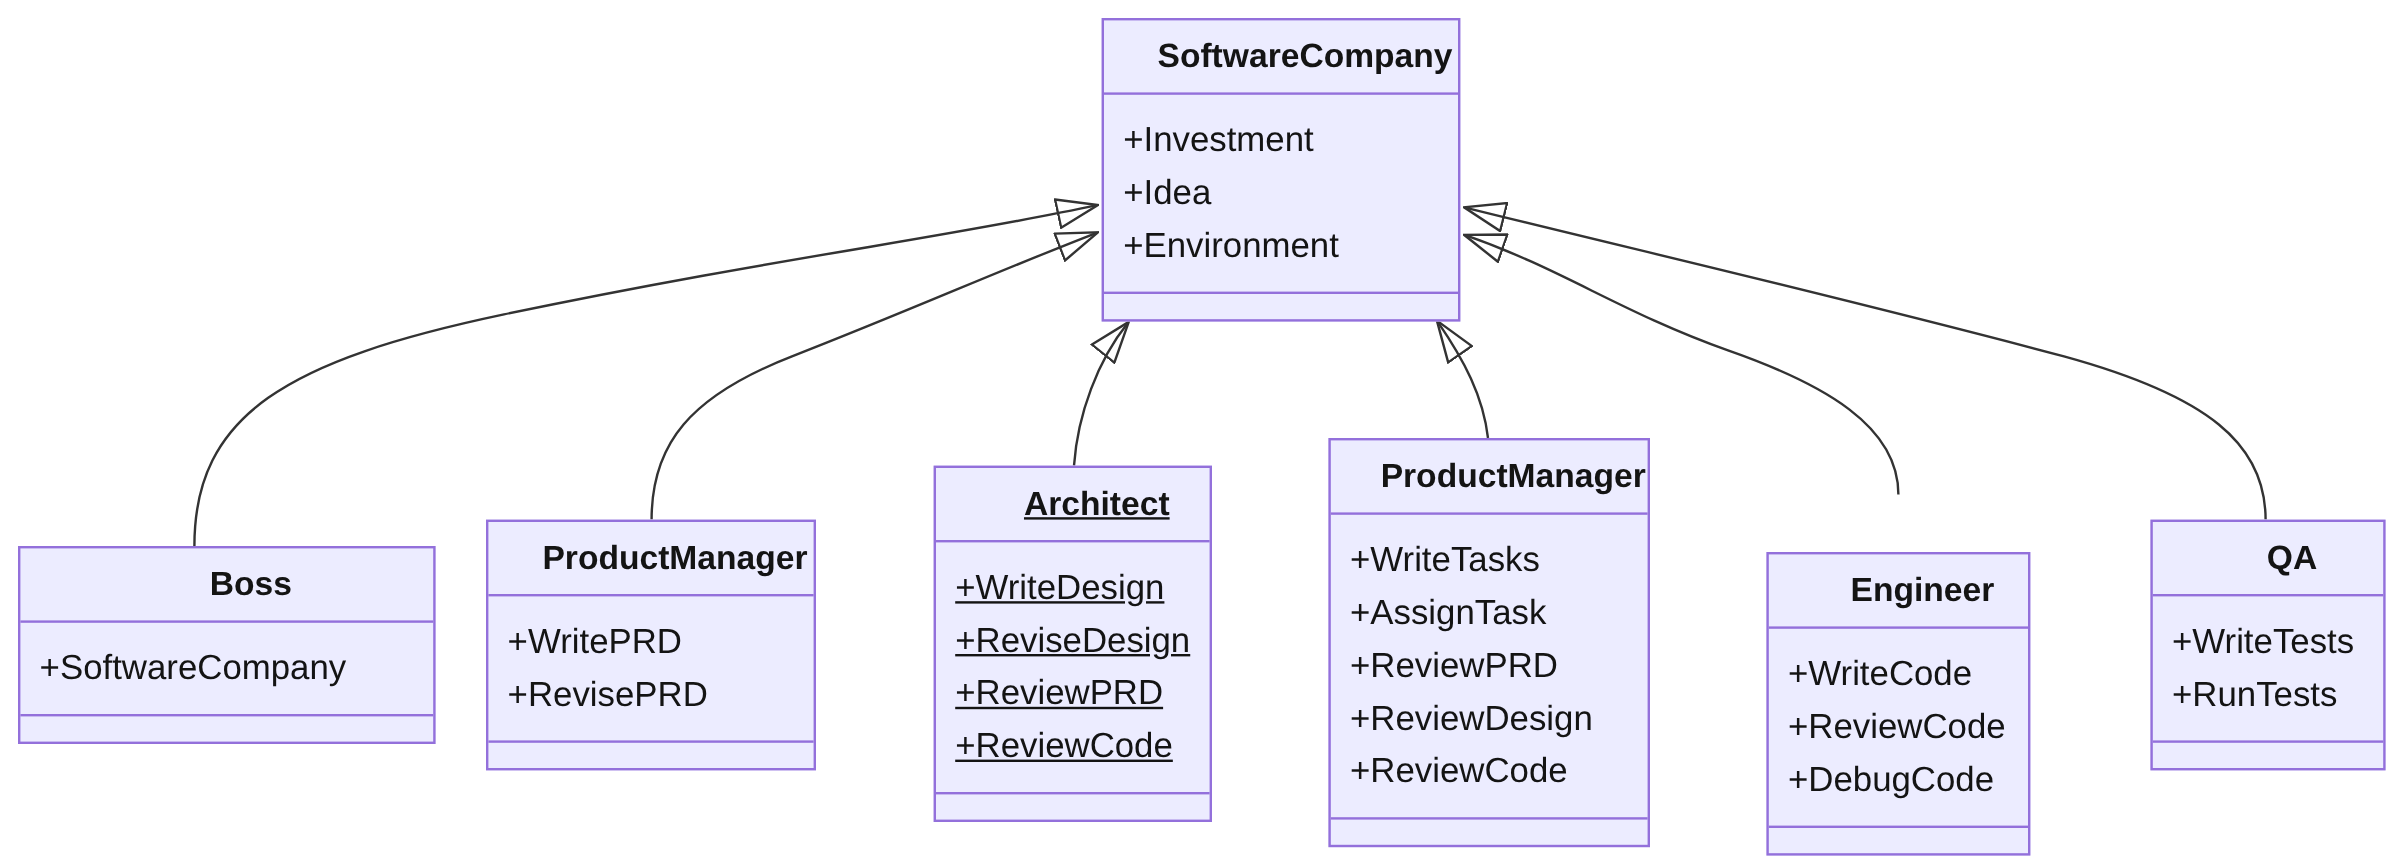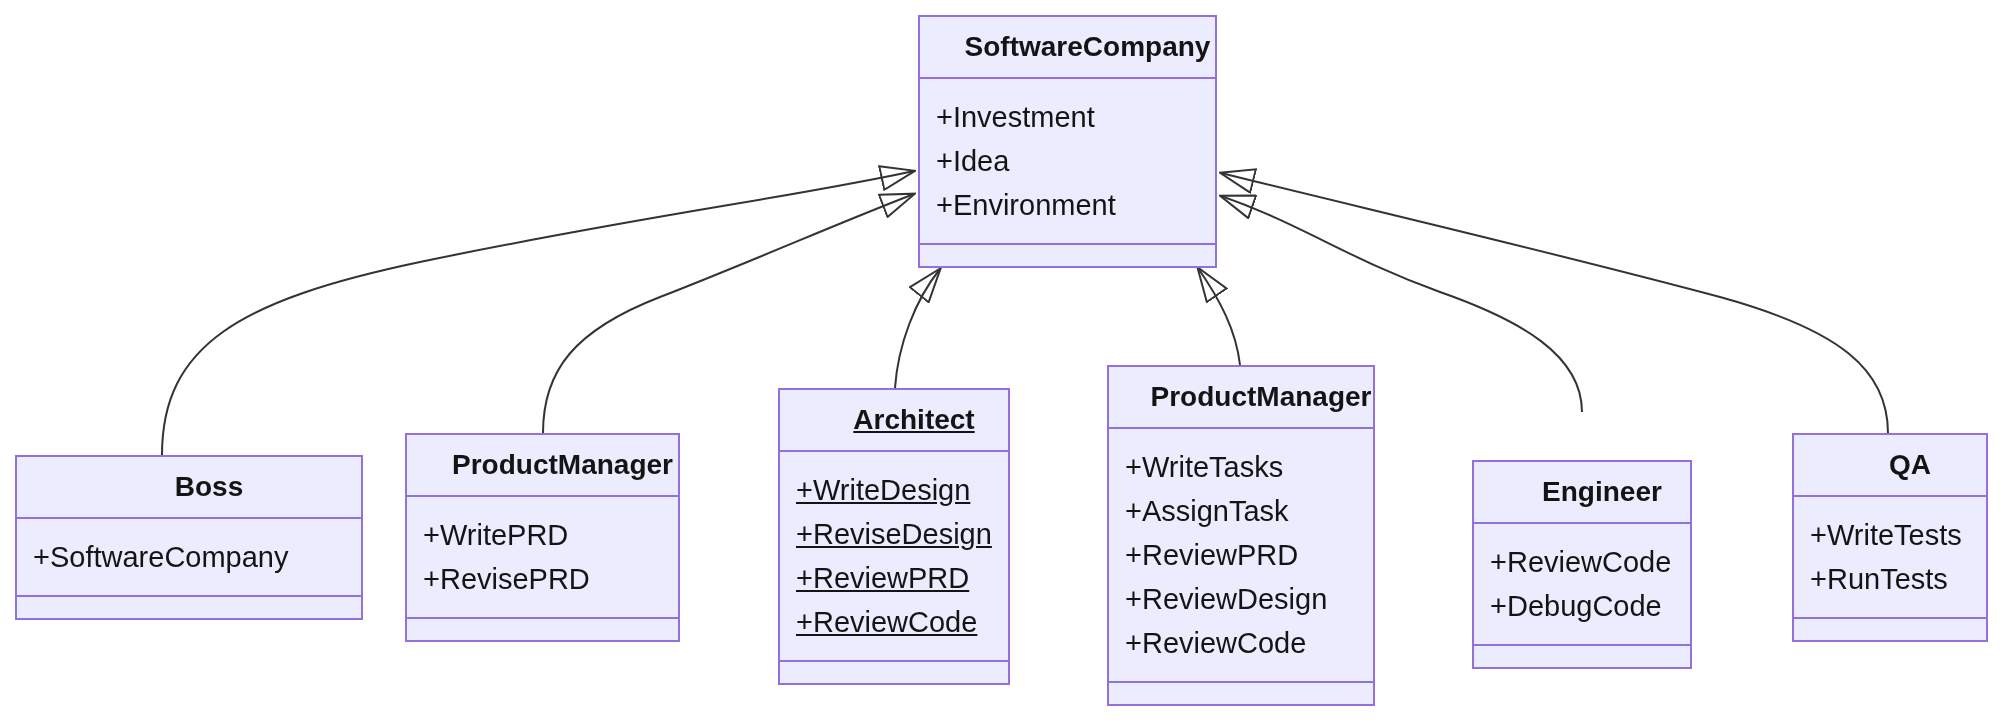--- a/index.html
+++ b/index.html
@@ -103,20 +103,21 @@
           <div class="attr">+ReviewPRD</div>
           <div class="attr">+ReviewDesign</div>
           <div class="attr">+ReviewCode</div>
         </div>
     <div class="class-methods"></div>
   </div>
 
   <div class="class-box" style="left: 1472px; top: 412px; width: 220px; margin-top: 48px;">
     <div class="class-title">Engineer</div>
     <div class="class-attrs">
+          <div class="attr">+WriteCode</div>
           <div class="attr">+ReviewCode</div>
           <div class="attr">+DebugCode</div>
         </div>
     <div class="class-methods"></div>
   </div>
 
   <div class="class-box" style="left: 1792px; top: 433px; width: 196px;">
     <div class="class-title">QA</div>
     <div class="class-attrs">
           <div class="attr">+WriteTests</div>

